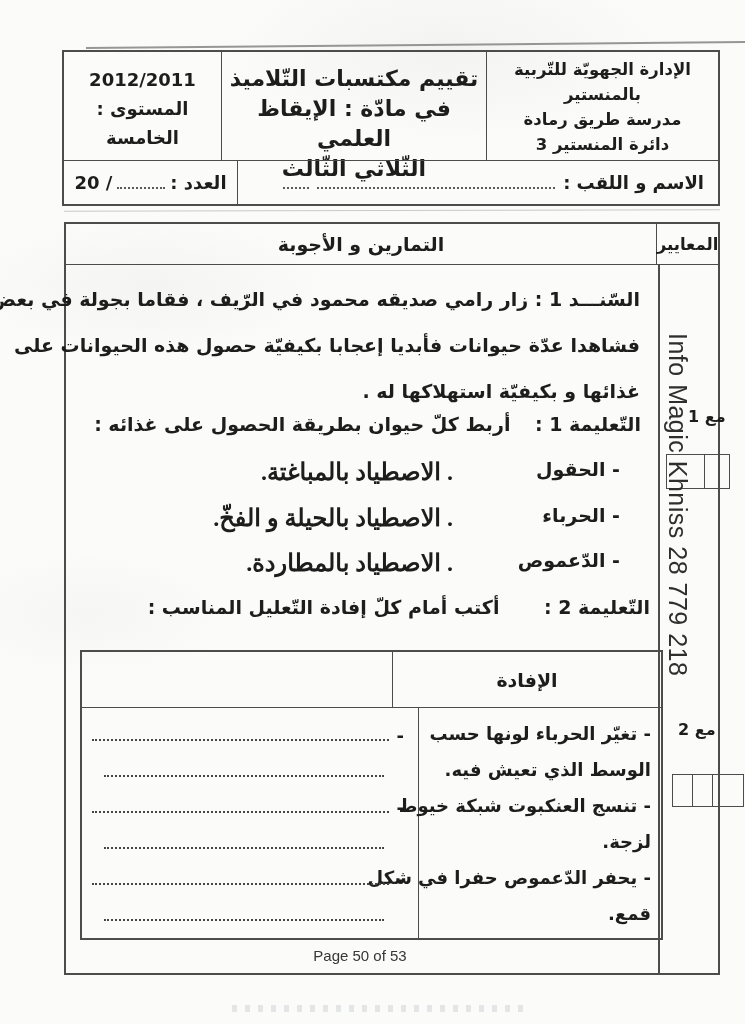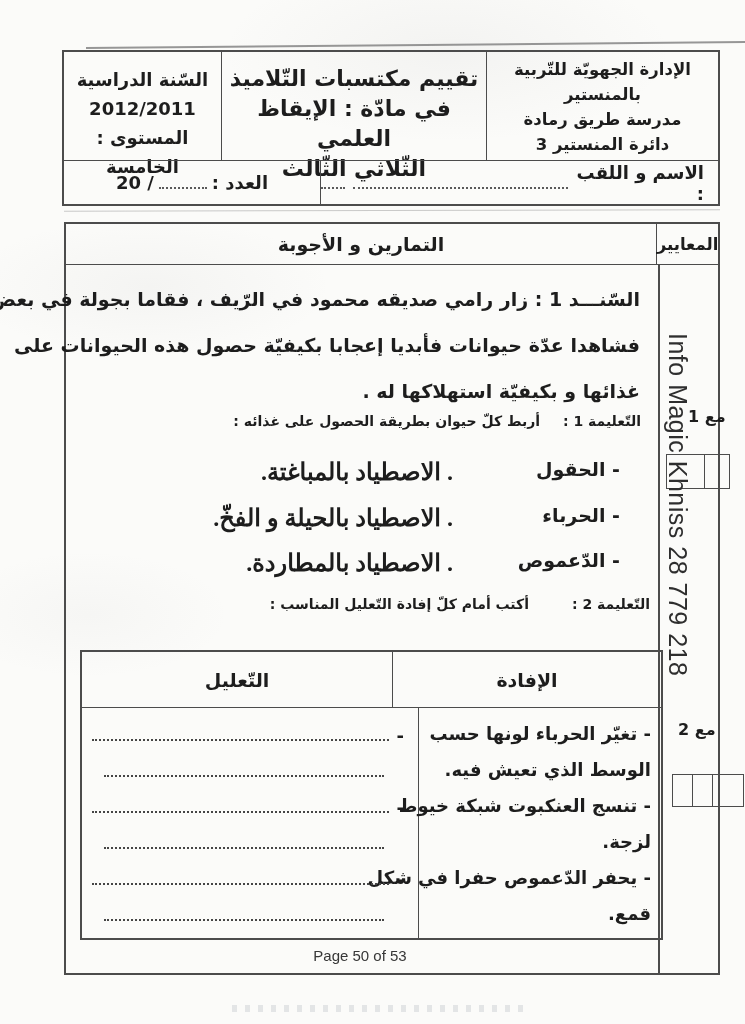--- a/index.html
+++ b/index.html
@@ -27,21 +27,21 @@
   .header-table { position:absolute; left:62px; top:50px; width:658px; height:156px;
     border:2px solid #4c4c4c; direction:rtl; display:flex; flex-direction:column; }
   .ht-row1 { height:108px; display:flex; }
   .ht-cell { text-align:center; }
   .ht-admin { width:232px; border-left:1.8px solid #4c4c4c; padding-top:5px;
     font-size:16.5px; line-height:25px; font-weight:bold; }
   .ht-title { width:265px; border-left:1.8px solid #4c4c4c; padding-top:12px;
     font-size:22px; line-height:30px; font-weight:bold;text-align:center; }
   .ht-year  { flex:1; padding-top:13px; font-size:18px; line-height:29px; font-weight:bold; }
   .ht-row2 { flex:1; border-top:1.8px solid #4c4c4c; display:flex; }
-  .ht-name { width:398px; border-left:1.8px solid #4c4c4c; display:flex; align-items:center;
+  .ht-name { width:481px; border-left:1.8px solid #4c4c4c; display:flex; align-items:center;
     padding-right:14px; gap:8px; font-size:18px; font-weight:bold; }
   .ht-score { flex:1; display:flex; align-items:center; justify-content:center; gap:5px;
     font-size:18px; font-weight:bold; }
   .dotline { border-bottom:2px dotted #5a5a5a; height:13px; display:inline-block; }
 
   
   .main-table { position:absolute; left:64px; top:222px; width:656px; height:753px;
     border:2px solid #4c4c4c; }
   .mt-header { height:41px; display:flex; direction:rtl; border-bottom:1.8px solid #4c4c4c; }
   .mt-criteria-h { width:62px; border-left:1.8px solid #4c4c4c; display:flex; align-items:center;
@@ -49,21 +49,21 @@
   .mt-exercises-h { flex:1; display:flex; align-items:center; justify-content:center;
     font-size:19px; font-weight:bold; }
   .criteria-divider { position:absolute; left:592px; top:41px; bottom:0; width:1.8px; background:#4c4c4c; }
 
   
   .support-block { position:absolute; top:276px; right:105px; width:560px; direction:rtl;
     text-align:right; font-size:19px; font-weight:bold; line-height:46px; }
   .support-block .line { white-space:nowrap; }
 
   
-  .inst-line { position:absolute; direction:rtl; font-size:14px; font-weight:bold; white-space:nowrap; }
+  .inst-line { position:absolute; direction:rtl; font-size:19px; font-weight:bold; white-space:nowrap; }
   #inst1 { top:413px; right:104px; }
   #inst2 { top:596px; right:95px; }
   #inst1 .inst-text { margin-right:18px; }
   #inst2 .inst-text { margin-right:38px; }
 
   
   .match-animal { position:absolute; right:125px; direction:rtl; font-size:19px; font-weight:bold; white-space:nowrap; }
   .match-method { position:absolute; right:292px; direction:rtl; font-size:24px; font-weight:bold; white-space:nowrap;font-family:Liberation Serif, serif; }
 
   
@@ -121,21 +121,20 @@
         <div>بالمنستير</div>
         <div>مدرسة طريق رمادة</div>
         <div>دائرة المنستير 3</div>
       </div>
       <div class="ht-cell ht-title">
         <div>تقييم مكتسبات التّلاميذ</div>
         <div>في مادّة : الإيقاظ العلمي</div>
         <div>الثّلاثي الثّالث</div>
       </div>
       <div class="ht-cell ht-year">
-        <div>السّنة الدراسية</div>
         <div>2012/2011</div>
         <div>المستوى : الخامسة</div>
       </div>
     </div>
     <div class="ht-row2">
       <div class="ht-name">
         <span>الاسم و اللقب :</span>
         <span class="dotline" style="width:238px"></span>
         <span class="dotline" style="width:26px"></span>
       </div>
@@ -174,21 +173,20 @@
   <div class="match-animal" style="top:549px">- الدّعموص</div>
   <div class="match-method" style="top:549px">. الاصطياد بالمطاردة.</div>
 
   <div class="inst-line" id="inst2">
     <span class="u">التّعليمة 2</span><span> : </span><span class="inst-text">أكتب أمام كلّ إفادة التّعليل المناسب :</span>
   </div>
 
   <div class="inner-table">
     <div class="it-header">
       <div class="it-h-statement">الإفادة</div>
-      <div class="it-h-reason">التّعليل</div>
     </div>
     <div class="it-body">
       <div class="it-b-statement">
         <div class="sline">- تغيّر الحرباء لونها حسب</div>
         <div class="sline">الوسط الذي تعيش فيه.</div>
         <div class="sline">- تنسج العنكبوت شبكة خيوط</div>
         <div class="sline">لزجة.</div>
         <div class="sline">- يحفر الدّعموص حفرا في شكل</div>
         <div class="sline">قمع.</div>
       </div>

